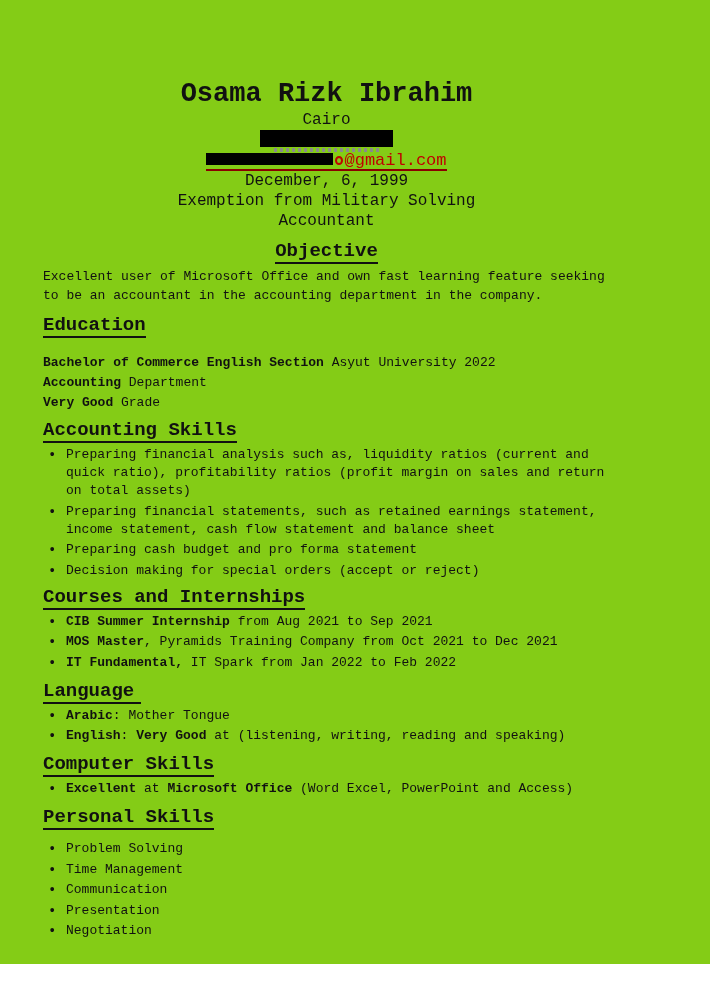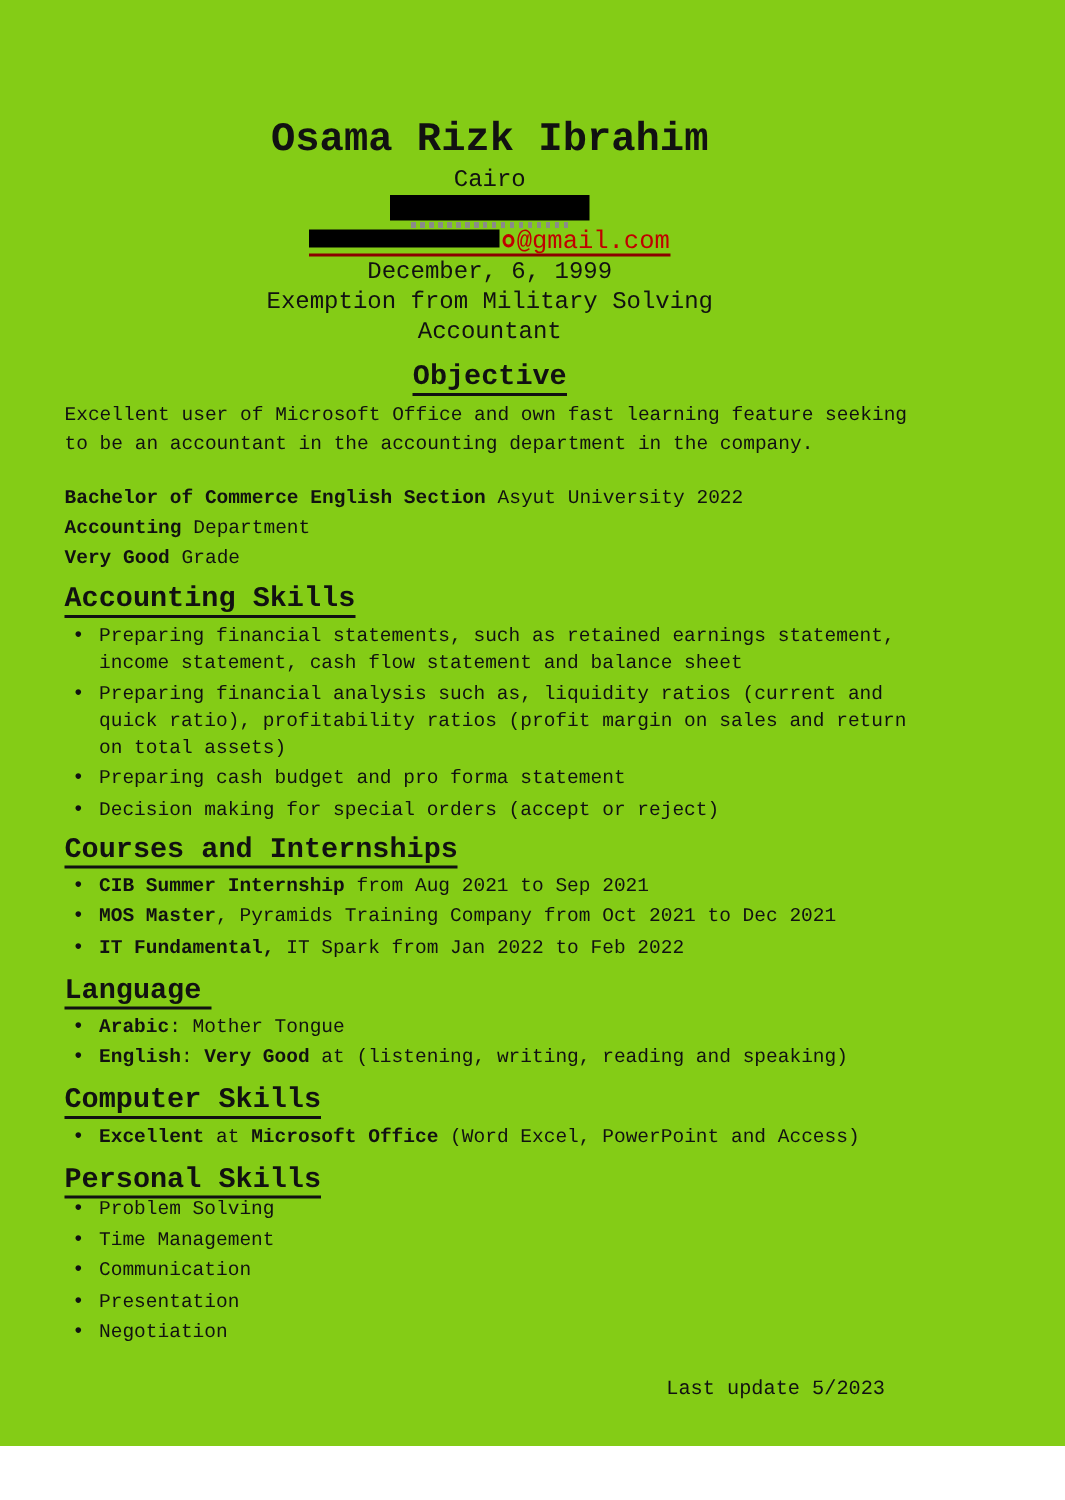--- a/index.html
+++ b/index.html
@@ -27,21 +27,21 @@
   .hu{border-bottom:2px solid #111111;padding-bottom:0px;}
   .hu.pad{padding-right:7px;}
   .s-objective h2{margin-top:9px;text-align:center;}
   .s-education h2{margin-top:9px;}
   .s-accounting h2{margin-top:6px;}
   .s-courses h2{margin-top:6px;}
   p.body{margin:6px 0 0 0;font-size:13px;line-height:18.5px;}
   .edu{margin-top:17px;}
   .edu-line{font-size:13px;line-height:20px;}
   ul{margin:5px 0 0 0;padding:0;list-style:none;}
-  .s-personal ul{margin-top:0;}
+  .s-personal ul{margin-top:12px;}
   li{position:relative;padding-left:23px;font-size:13px;line-height:18px;margin-bottom:2.5px;}
   li::before{content:"\2022";position:absolute;left:5px;top:0;font-size:14px;color:#111111;}
   .b{font-weight:bold;}
   
   .footer{margin-top:22px;text-align:right;padding-right:20px;font-size:13.5px;line-height:16px;}
 </style>
 </head>
 <body>
 
 <div class="page">
@@ -59,32 +59,33 @@
       <div class="hline">Exemption from Military Solving</div>
       <div class="hline">Accountant</div>
     </header>
 
     <section class="s-objective">
       <h2><span class="hu">Objective</span></h2>
       <p class="body">Excellent user of Microsoft Office and own fast learning feature seeking to be an accountant in the accounting department in the company.</p>
     </section>
 
     <section class="s-education">
+      <h2><span class="hu">Education</span></h2>
       <div class="edu">
         <div class="edu-line"><span class="b">Bachelor of Commerce English Section</span><span> Asyut University 2022</span></div>
         <div class="edu-line"><span class="b">Accounting</span><span> Department</span></div>
         <div class="edu-line"><span class="b">Very Good</span><span> Grade</span></div>
       </div>
     </section>
 
     <section class="s-accounting">
       <h2><span class="hu">Accounting Skills</span></h2>
       <ul>
+        <li><span>Preparing financial analysis such as, liquidity ratios (current and quick ratio), profitability ratios (profit margin on sales and return on total assets)</span></li>
         <li><span>Preparing financial statements, such as retained earnings statement,  income statement, cash flow statement and balance sheet</span></li>
-        <li><span>Preparing financial analysis such as, liquidity ratios (current and quick ratio), profitability ratios (profit margin on sales and return on total assets)</span></li>
         <li><span>Preparing cash budget and pro forma statement</span></li>
         <li><span>Decision making for special orders (accept or reject)</span></li>
       </ul>
     </section>
 
     <section class="s-courses">
       <h2><span class="hu">Courses and Internships</span></h2>
       <ul>
         <li><span class="b">CIB Summer Internship</span><span> from Aug 2021 to Sep 2021</span></li>
         <li><span class="b">MOS Master</span><span>, Pyramids Training Company from Oct 2021 to Dec 2021</span></li>

